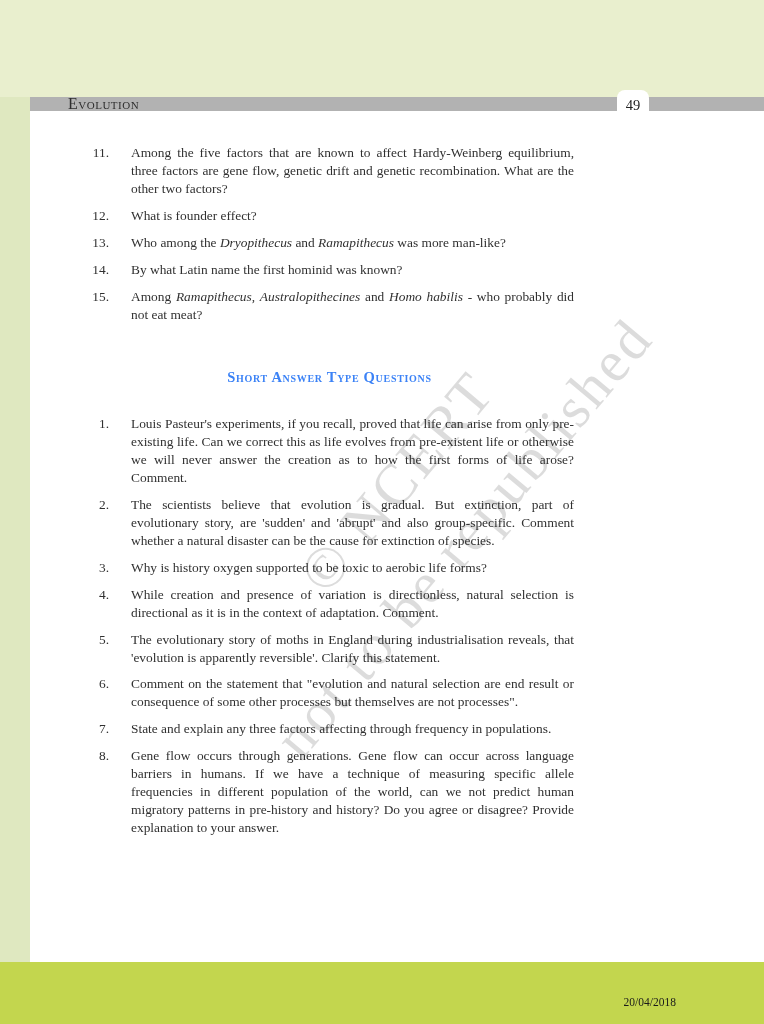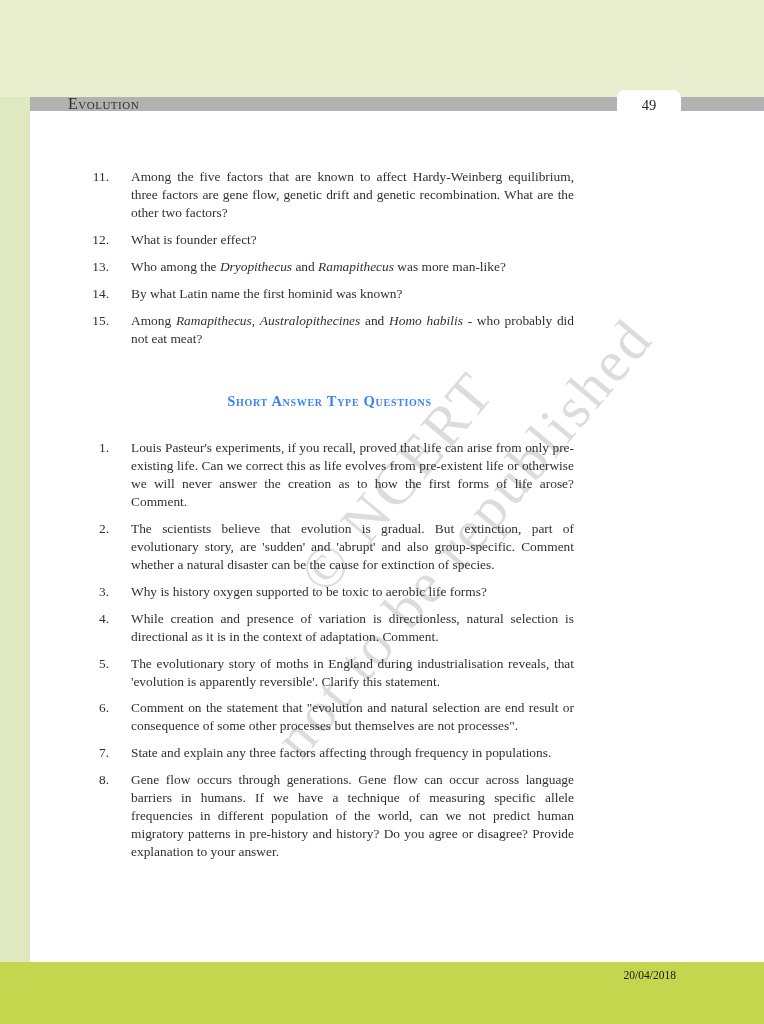--- a/index.html
+++ b/index.html
@@ -22,26 +22,26 @@
   }
   .header-bar {
     position: absolute; left: 30px; top: 97px; width: 734px; height: 14px;
     background: #b2b2b2;
   }
   .header-title {
     position: absolute; left: 38px; top: 0; height: 14px; line-height: 14px;
     font-variant: small-caps; font-size: 16px; letter-spacing: 0.5px; color: #2e2e2e;
   }
   .page-tab {
-    position: absolute; left: 617px; top: 90px; width: 64px; height: 30px;
+    position: absolute; left: 617px; top: 90px; width: 32px; height: 30px;
     background: #ffffff; border-radius: 8px;
     text-align: center; line-height: 30px; font-size: 14.5px; color: #222222;
   }
   .content {
-    position: absolute; left: 85px; top: 168px; width: 489px;
+    position: absolute; left: 85px; top: 144px; width: 489px;
     color: #303030; font-size: 13.4px; line-height: 1.34;
   }
   .qrow { display: flex; margin-bottom: 9px; }
   .qnum { flex: 0 0 24px; text-align: right; }
   .qtext { margin-left: 22px; flex: 1; text-align: justify; }
   .it { font-style: italic; margin-top: 35px; }
   .section-heading {
     text-align: center;
     font-variant: small-caps;
     font-weight: bold;
@@ -52,21 +52,21 @@
   }
   .watermark {
     position: absolute; left: 120px; top: 220px; width: 620px; height: 580px;
     display: flex; flex-direction: column; justify-content: center; align-items: center;
     transform: rotate(-50deg);
     color: rgba(40, 40, 40, 0.16);
     font-size: 58px; letter-spacing: 3px; line-height: 1.5;
     text-align: center; pointer-events: none; white-space: nowrap;
   }
   .footer-date {
-    position: absolute; right: 88px; bottom: 43px;
+    position: absolute; right: 88px; bottom: 16px;
     font-size: 11.5px; color: #1a1a1a;
   }
 </style>
 </head>
 <body>
 
 <div class="screen">
 
   <div class="band-top"></div>
   <div class="band-left"></div>

